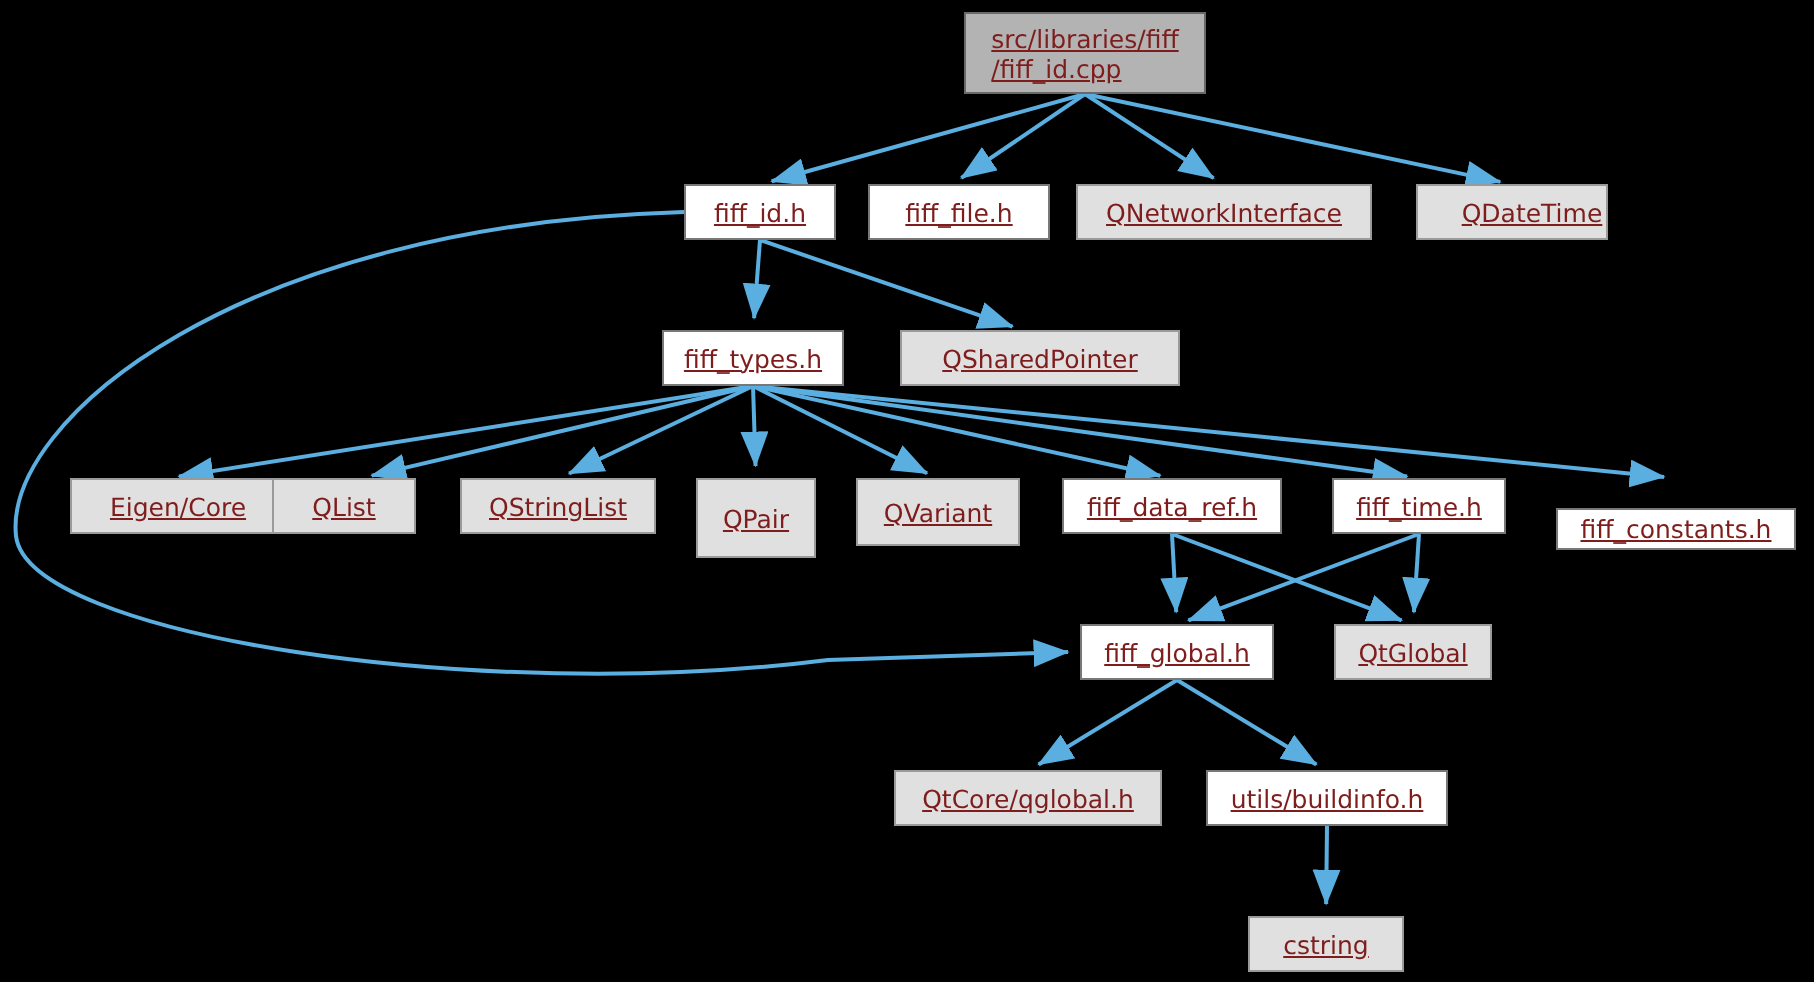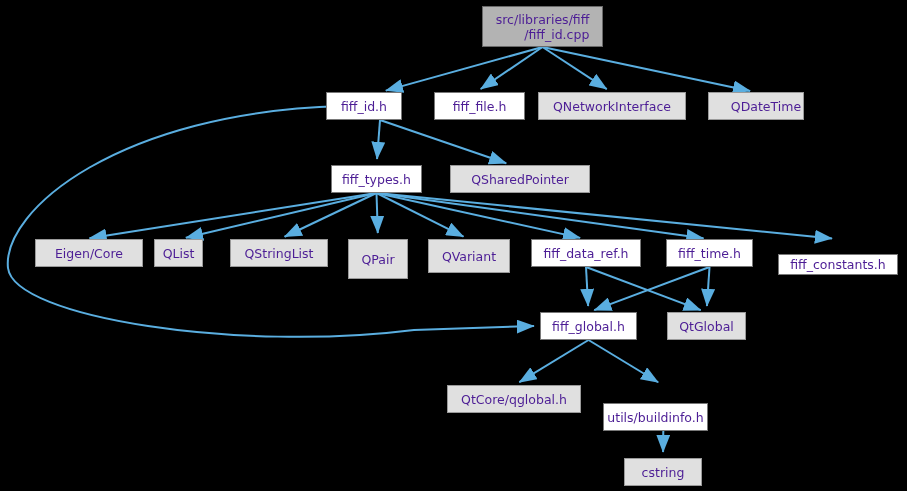--- a/index.html
+++ b/index.html
@@ -21,28 +21,29 @@
     top: 0;
     width: 907px;
     height: 491px;
   }
   .graph-node {
     position: absolute;
     box-sizing: border-box;
     display: flex;
     align-items: center;
     justify-content: center;
-    text-align: right;
-    color: #4c1d95;
+    text-align: left;
+    color: #7f1d1d;
     font-size: 12.5px;
     line-height: 15px;
     letter-spacing: 0px;
     white-space: pre;
     border: 1px solid #808080;
     z-index: 5;
+    text-decoration: underline;
   }
   .node-white {
     background: #ffffff;
     border: 1px solid #787878;
   }
   .node-gray {
     background: #e0e0e0;
     border: 1px solid #9a9a9a;
   }
   .node-root {
@@ -81,33 +82,33 @@
         <path d="M 709.5 267 L 594.2106963641698 310.15936232890397" fill="none" stroke="#5aaee0" stroke-width="2" marker-end="url(#arrowhead)"></path>
         <path d="M 709.5 267 L 706.9601789933084 306.0176730869905" fill="none" stroke="#5aaee0" stroke-width="2" marker-end="url(#arrowhead)"></path>
         <path d="M 588.5 340 L 519.3156873243823 382.2172911993166" fill="none" stroke="#5aaee0" stroke-width="2" marker-end="url(#arrowhead)"></path>
         <path d="M 588.5 340 L 658.1766991925924 382.23188358014806" fill="none" stroke="#5aaee0" stroke-width="2" marker-end="url(#arrowhead)"></path>
         <path d="M 663.5 413 L 663.0769167559504 452.00049303586917" fill="none" stroke="#5aaee0" stroke-width="2" marker-end="url(#arrowhead)"></path>
       </g>
   </svg>
   <div id="node-layer">
       <div class="graph-node node-root" style="left: 482px; top: 6px; width: 121px; height: 41px;">src/libraries/fiff
 /fiff_id.cpp</div>
-      <div class="graph-node node-white" style="left: 326px; top: 92px; width: 76px; height: 28px;">fiff_id.h</div>
+      <div class="graph-node node-white" style="left: 342px; top: 92px; width: 76px; height: 28px;">fiff_id.h</div>
       <div class="graph-node node-white" style="left: 434px; top: 92px; width: 91px; height: 28px;">fiff_file.h</div>
       <div class="graph-node node-gray" style="left: 538px; top: 92px; width: 148px; height: 28px;">QNetworkInterface</div>
       <div class="graph-node node-gray" style="left: 708px; top: 92px; width: 96px; height: 28px; padding-left: 20px;">QDateTime</div>
       <div class="graph-node node-white" style="left: 331px; top: 165px; width: 91px; height: 28px;">fiff_types.h</div>
       <div class="graph-node node-gray" style="left: 450px; top: 165px; width: 140px; height: 28px;">QSharedPointer</div>
       <div class="graph-node node-gray" style="left: 35px; top: 239px; width: 108px; height: 28px;">Eigen/Core</div>
-      <div class="graph-node node-gray" style="left: 154px; top: 239px; width: 49px; height: 28px;">QList</div>
+      <div class="graph-node node-gray" style="left: 136px; top: 239px; width: 72px; height: 28px;">QList</div>
       <div class="graph-node node-gray" style="left: 230px; top: 239px; width: 98px; height: 28px;">QStringList</div>
       <div class="graph-node node-gray" style="left: 348px; top: 239px; width: 60px; height: 40px;">QPair</div>
       <div class="graph-node node-gray" style="left: 428px; top: 239px; width: 82px; height: 34px;">QVariant</div>
       <div class="graph-node node-white" style="left: 531px; top: 239px; width: 110px; height: 28px;">fiff_data_ref.h</div>
       <div class="graph-node node-white" style="left: 666px; top: 239px; width: 87px; height: 28px;">fiff_time.h</div>
       <div class="graph-node node-white" style="left: 778px; top: 238px; width: 120px; height: 21px; margin-top: 16px;">fiff_constants.h</div>
       <div class="graph-node node-white" style="left: 540px; top: 312px; width: 97px; height: 28px;">fiff_global.h</div>
       <div class="graph-node node-gray" style="left: 667px; top: 312px; width: 79px; height: 28px;">QtGlobal</div>
       <div class="graph-node node-gray" style="left: 447px; top: 385px; width: 134px; height: 28px;">QtCore/qglobal.h</div>
-      <div class="graph-node node-white" style="left: 603px; top: 403px; width: 105px; height: 28px;">utils/buildinfo.h</div>
+      <div class="graph-node node-white" style="left: 603px; top: 385px; width: 121px; height: 28px;">utils/buildinfo.h</div>
       <div class="graph-node node-gray" style="left: 624px; top: 458px; width: 78px; height: 28px;">cstring</div>
     </div>
 </div>
 
 </body></html>

